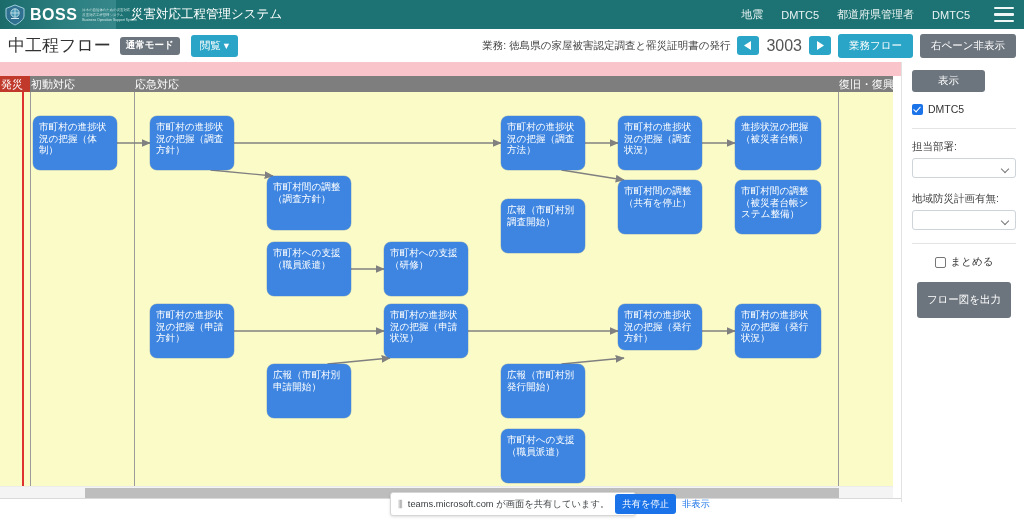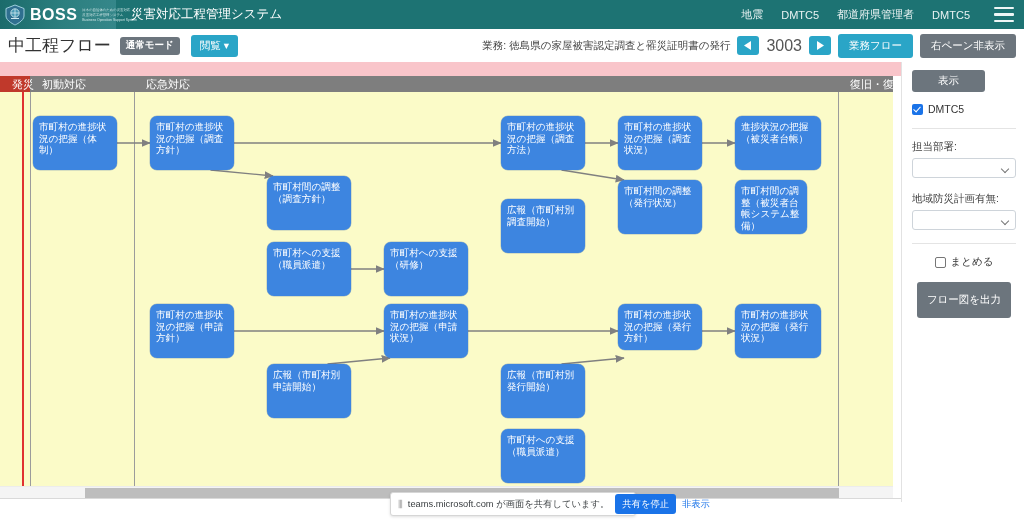--- a/index.html
+++ b/index.html
@@ -58,21 +58,21 @@
   .pinkband{position:absolute;left:0;top:62px;width:893px;height:14px;background:#f9c5ca;}
   .pinkband-right{position:absolute;left:893px;top:62px;width:8px;height:14px;background:#f9c5ca;}
 
   
   .canvas{
     position:absolute;left:0;top:76px;width:893px;height:410px;
     background:#fbfbc8;overflow:hidden;
   }
   .phase-bar{position:absolute;left:0;top:0;width:893px;height:16px;background:#7e7e7e;}
   .phase-lbl{position:absolute;top:0;height:16px;line-height:16px;color:#fff;font-size:11px;
-    white-space:nowrap;box-sizing:border-box;padding-left:12px;}
+    white-space:nowrap;box-sizing:border-box;padding-left:1px;}
   .phase-lbl.red{background:#c0392b;}
   .phase-divider{position:absolute;top:16px;width:1px;height:394px;background:#9b9b9b;}
   .phase-divider.red{background:#e03131;width:2px;}
 
   .node{
     position:absolute;background:#3d85e0;border-radius:7px;color:#fff;
     font-size:9.6px;line-height:11.6px;padding:5px 5px 4px 6px;box-sizing:border-box;
     cursor:pointer;overflow:hidden;
     box-shadow:0 0 0 0.5px rgba(40,90,160,.35);
   }
@@ -219,23 +219,23 @@
       </svg>
     <div id="node-layer">
         <div class="node" style="left: 33px; top: 40px; width: 84px; height: 54px; background: rgb(61, 133, 224);">市町村の進捗状況の把握（体制）</div>
         <div class="node" style="left: 150px; top: 40px; width: 84px; height: 54px; background: rgb(61, 133, 224);">市町村の進捗状況の把握（調査方針）</div>
         <div class="node" style="left: 267px; top: 100px; width: 84px; height: 54px; background: rgb(61, 133, 224);">市町村間の調整（調査方針）</div>
         <div class="node" style="left: 267px; top: 166px; width: 84px; height: 54px; background: rgb(61, 133, 224);">市町村への支援（職員派遣）</div>
         <div class="node" style="left: 384px; top: 166px; width: 84px; height: 54px; background: rgb(61, 133, 224);">市町村への支援（研修）</div>
         <div class="node" style="left: 501px; top: 40px; width: 84px; height: 54px; background: rgb(61, 133, 224);">市町村の進捗状況の把握（調査方法）</div>
         <div class="node" style="left: 501px; top: 104px; width: 84px; height: 54px; background: rgb(61, 133, 224); margin-top: 19px;">広報（市町村別調査開始）</div>
         <div class="node" style="left: 618px; top: 40px; width: 84px; height: 54px; background: rgb(61, 133, 224);">市町村の進捗状況の把握（調査状況）</div>
-        <div class="node" style="left: 618px; top: 104px; width: 84px; height: 54px; background: rgb(61, 133, 224);">市町村間の調整（発行状況）</div>
+        <div class="node" style="left: 618px; top: 104px; width: 84px; height: 54px; background: rgb(61, 133, 224);">市町村間の調整（共有を停止）</div>
         <div class="node" style="left: 735px; top: 40px; width: 86px; height: 54px; background: rgb(61, 133, 224);">進捗状況の把握（被災者台帳）</div>
-        <div class="node" style="left: 735px; top: 104px; width: 72px; height: 54px; background: rgb(61, 133, 224);">市町村間の調整（被災者台帳システム整備）</div>
+        <div class="node" style="left: 735px; top: 104px; width: 86px; height: 54px; background: rgb(61, 133, 224);">市町村間の調整（被災者台帳システム整備）</div>
         <div class="node" style="left: 150px; top: 228px; width: 84px; height: 54px; background: rgb(61, 133, 224);">市町村の進捗状況の把握（申請方針）</div>
         <div class="node" style="left: 267px; top: 288px; width: 84px; height: 54px; background: rgb(61, 133, 224);">広報（市町村別申請開始）</div>
         <div class="node" style="left: 384px; top: 228px; width: 84px; height: 54px; background: rgb(61, 133, 224);">市町村の進捗状況の把握（申請状況）</div>
         <div class="node" style="left: 501px; top: 288px; width: 84px; height: 54px; background: rgb(61, 133, 224);">広報（市町村別発行開始）</div>
         <div class="node" style="left: 501px; top: 353px; width: 84px; height: 54px; background: rgb(61, 133, 224);">市町村への支援（職員派遣）</div>
         <div class="node" style="left: 618px; top: 228px; width: 84px; height: 46px; background: rgb(61, 133, 224);">市町村の進捗状況の把握（発行方針）</div>
         <div class="node" style="left: 735px; top: 228px; width: 86px; height: 54px; background: rgb(61, 133, 224);">市町村の進捗状況の把握（発行状況）</div>
       </div>
   </div>
 

